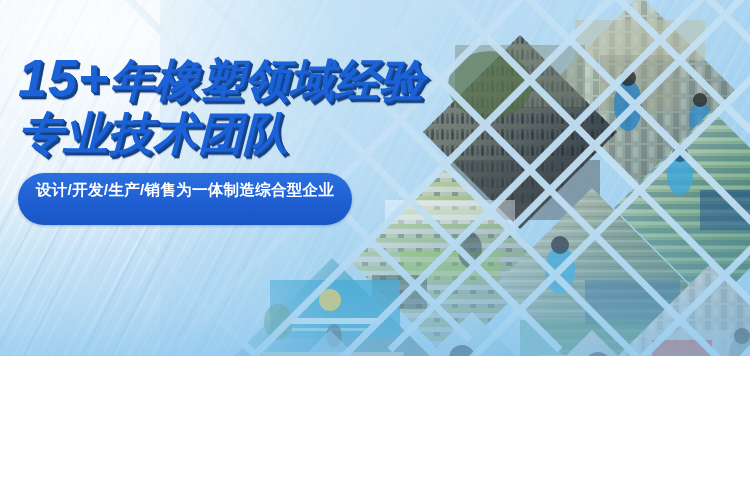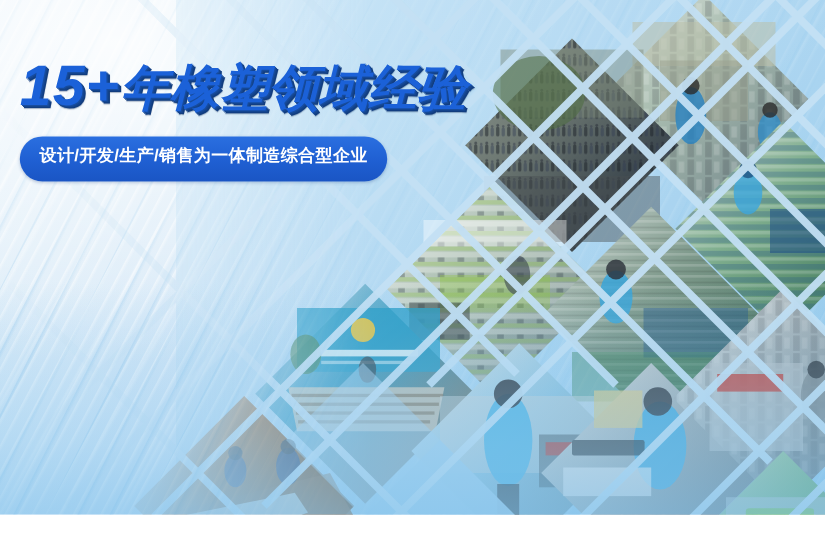--- a/index.html
+++ b/index.html
@@ -4,21 +4,21 @@
 <title>Company Banner</title>
 <style>
   html, body {
     margin: 0;
     padding: 0;
     background: #ffffff;
   }
   #banner {
     position: relative;
     width: 750px;
-    height: 468px;
+    height: 356px;
     overflow: hidden;
     font-family: "Liberation Sans", "DejaVu Sans", sans-serif;
     background: linear-gradient(135deg, #eaf4fb 0%, #dcecf8 22%, #cfe4f6 45%, #bfdcf3 65%, #aed3ef 82%, #a3cdee 100%);
   }
 
   
   .bg-streaks {
     position: absolute;
     inset: -20%;
     background-image:
@@ -94,21 +94,21 @@
   .headline-1 { font-size: 45px; margin: 0 0 4px 0; }
   .headline-1 .num {
     font-size: 52px;
     letter-spacing: 1px;
   }
   .headline-2 { font-size: 45px; margin: 0; }
 
   .badge {
     display: inline-block;
     margin-top: 14px;
-    padding: 7px 18px 13px 18px;
+    padding: 7px 18px 24px 18px;
     border-radius: 999px;
     background: linear-gradient(180deg, #2a6fe0 0%, #1f5fd2 55%, #1a55c4 100%);
     color: #ffffff;
     font-size: 15.5px;
     font-weight: bold;
     letter-spacing: 0.3px;
     white-space: nowrap;
     box-shadow: 0 1px 3px rgba(20,60,130,0.30);
   }
 
@@ -388,18 +388,19 @@
   </div>
 
   <div class="bg-bottomfade"></div>
 
   <div class="text-block">
 
     <div class="headline headline-1">
       <span class="num">15+</span><span>年橡塑领域经验</span>
     </div>
 
+    <div class="headline headline-2">专业技术团队</div>
 
     <div class="badge">设计/开发/生产/销售为一体制造综合型企业</div>
 
   </div>
 
 </div>
 
 </body></html>

